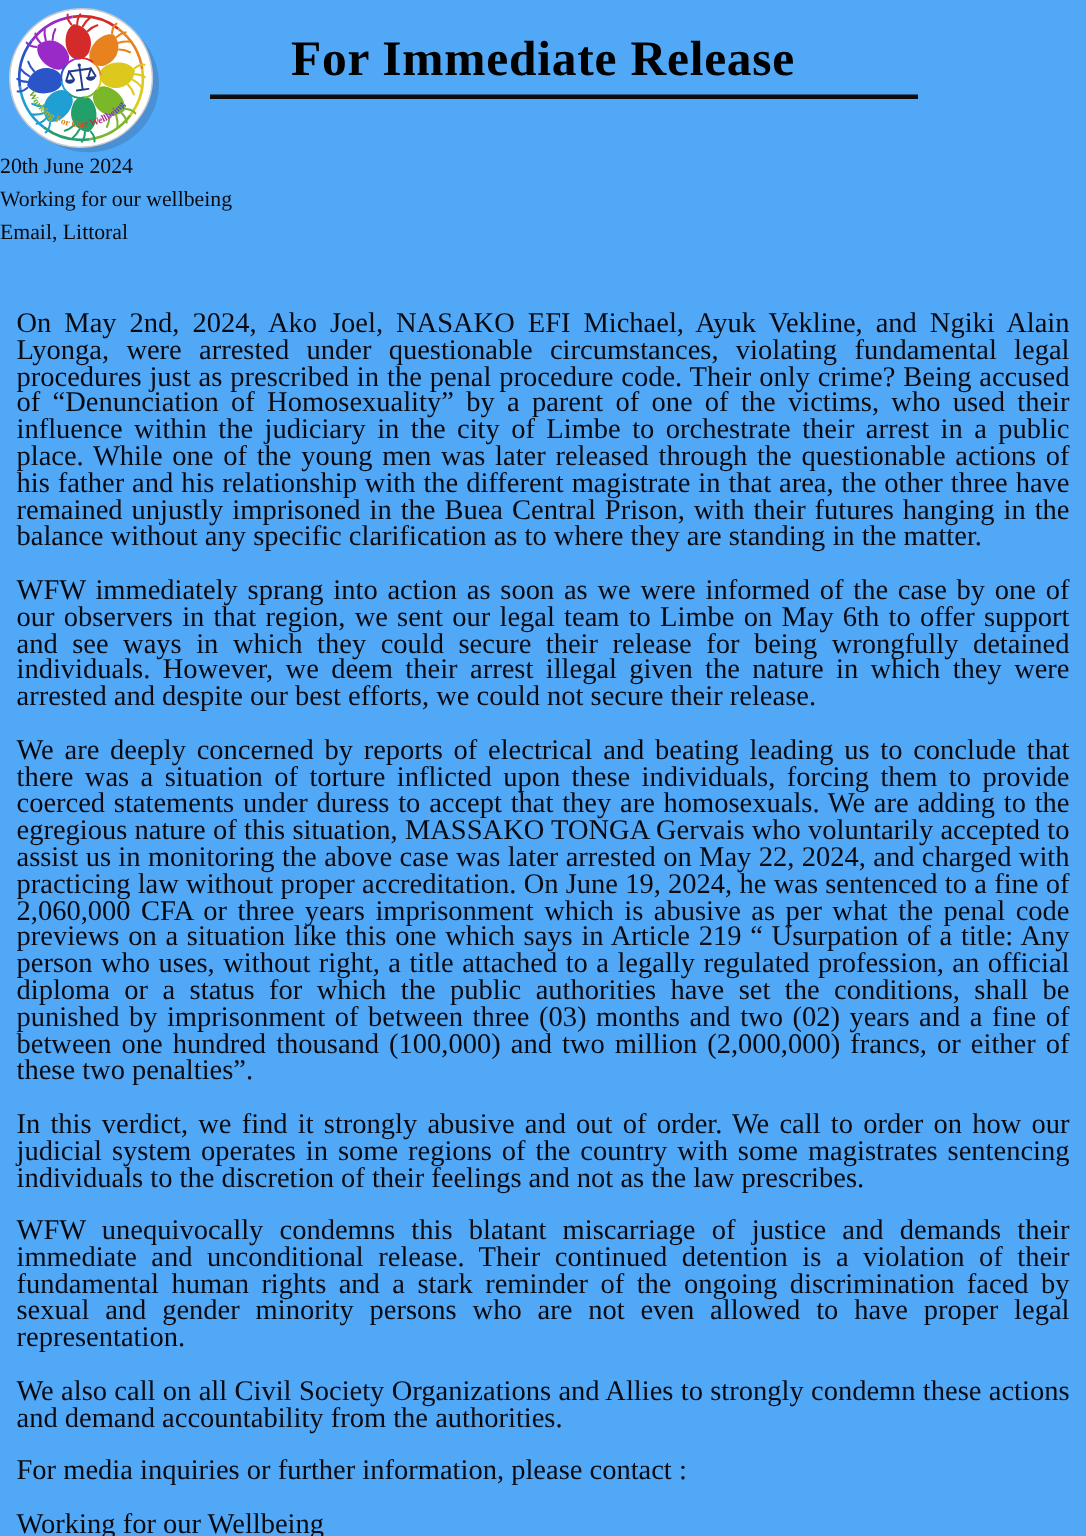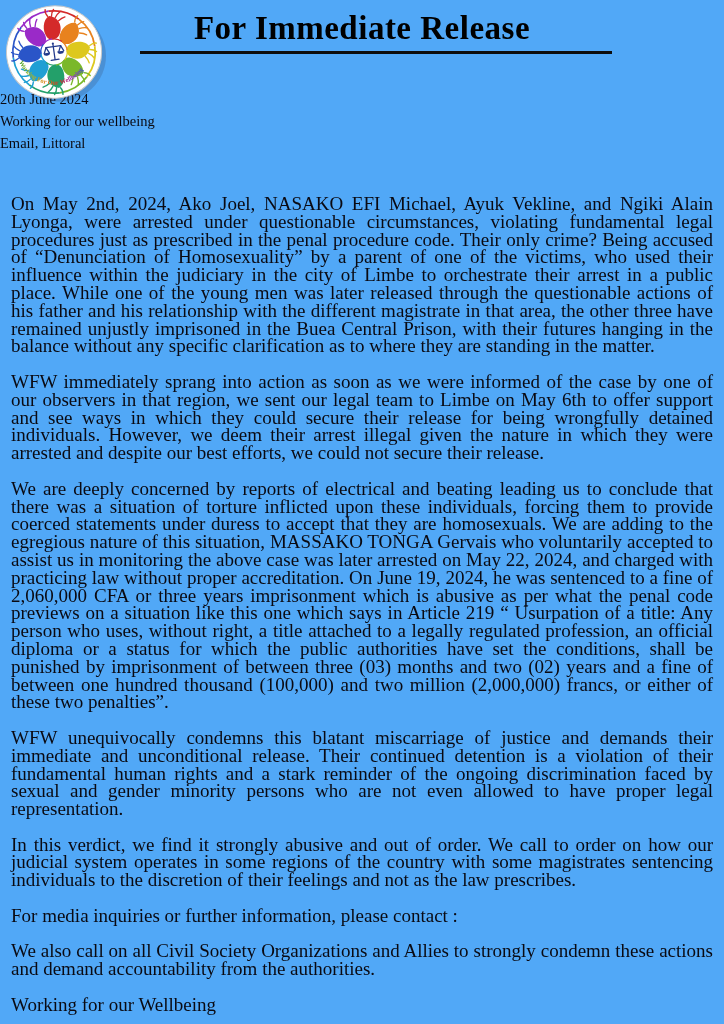--- a/index.html
+++ b/index.html
@@ -11,21 +11,21 @@
     color: var(--ink, #0a0a12);
   }
   .page { position: relative; width: 724px; height: 1024px; }
 
   .logo {
     position: absolute; top: 3px; left: 5px;
     width: 102px; height: 100px;
   }
 
   .title {
-    margin: 0; padding-top: 8px;
+    margin: 0; padding-top: 20px;
     text-align: center;
     font-size: 33px; line-height: 40px;
     font-weight: bold;
     letter-spacing: 0.5px;
     color: #000;
   }
   .title-rule {
     width: 472px; height: 3px;
     background: #0d0d0d;
     margin: 3px 0 0 140px;
@@ -144,24 +144,24 @@
   <div class="meta">
     <div>20th June 2024</div>
     <div>Working for our wellbeing</div>
     <div>Email, Littoral</div>
   </div>
 
   <div class="content">
     <p>On May 2nd, 2024, Ako Joel, NASAKO EFI Michael, Ayuk Vekline, and Ngiki Alain Lyonga, were arrested under questionable circumstances, violating fundamental legal procedures just as prescribed in the penal procedure code. Their only crime? Being accused of “Denunciation of Homosexuality” by a parent of one of the victims, who used their influence within the judiciary in the city of Limbe to orchestrate their arrest in a public place. While one of the young men was later released through the questionable actions of his father and his relationship with the different magistrate in that area, the other three have remained unjustly imprisoned in the Buea Central Prison, with their futures hanging in the balance without any specific clarification as to where they are standing in the matter.</p>
     <p>WFW immediately sprang into action as soon as we were informed of the case by one of our observers in that region, we sent our legal team to Limbe on May 6th to offer support and see ways in which they could secure their release for being wrongfully detained individuals. However, we deem their arrest illegal given the nature in which they were arrested and despite our best efforts, we could not secure their release.</p>
     <p>We are deeply concerned by reports of electrical and beating leading us to conclude that there was a situation of torture inflicted upon these individuals, forcing them to provide coerced statements under duress to accept that they are homosexuals. We are adding to the egregious nature of this situation, MASSAKO TONGA Gervais who voluntarily accepted to assist us in monitoring the above case was later arrested on May 22, 2024, and charged with practicing law without proper accreditation. On June 19, 2024, he was sentenced to a fine of 2,060,000 CFA or three years imprisonment which is abusive as per what the penal code previews on a situation like this one which says in Article 219 “ Usurpation of a title: Any person who uses, without right, a title attached to a legally regulated profession, an official diploma or a status for which the public authorities have set the conditions, shall be punished by imprisonment of between three (03) months and two (02) years and a fine of between one hundred thousand (100,000) and two million (2,000,000) francs, or either of these two penalties”.</p>
+    <p>In this verdict, we find it strongly abusive and out of order. We call to order on how our judicial system operates in some regions of the country with some magistrates sentencing individuals to the discretion of their feelings and not as the law prescribes.</p>
     <p>WFW unequivocally condemns this blatant miscarriage of justice and demands their immediate and unconditional release. Their continued detention is a violation of their fundamental human rights and a stark reminder of the ongoing discrimination faced by sexual and gender minority persons who are not even allowed to have proper legal representation.</p>
-    <p>In this verdict, we find it strongly abusive and out of order. We call to order on how our judicial system operates in some regions of the country with some magistrates sentencing individuals to the discretion of their feelings and not as the law prescribes.</p>
+    <p>We also call on all Civil Society Organizations and Allies to strongly condemn these actions and demand accountability from the authorities.</p>
     <p>For media inquiries or further information, please contact :</p>
-    <p>We also call on all Civil Society Organizations and Allies to strongly condemn these actions and demand accountability from the authorities.</p>
     <p>Working for our Wellbeing</p>
 
     <div class="contact">
       <p>Alain : info@ourwellbeingcameroon.org</p>
       <p>Phone number : +237 686 914 822</p>
     </div>
   </div>
 
 </div>
 

